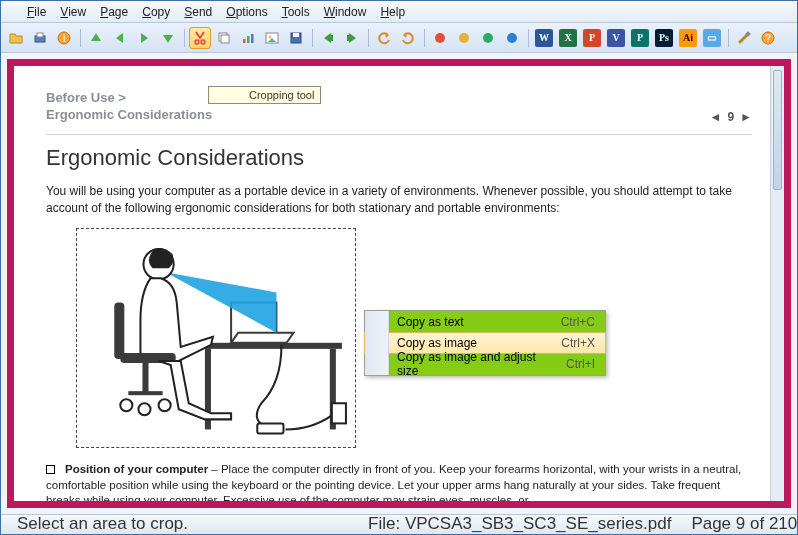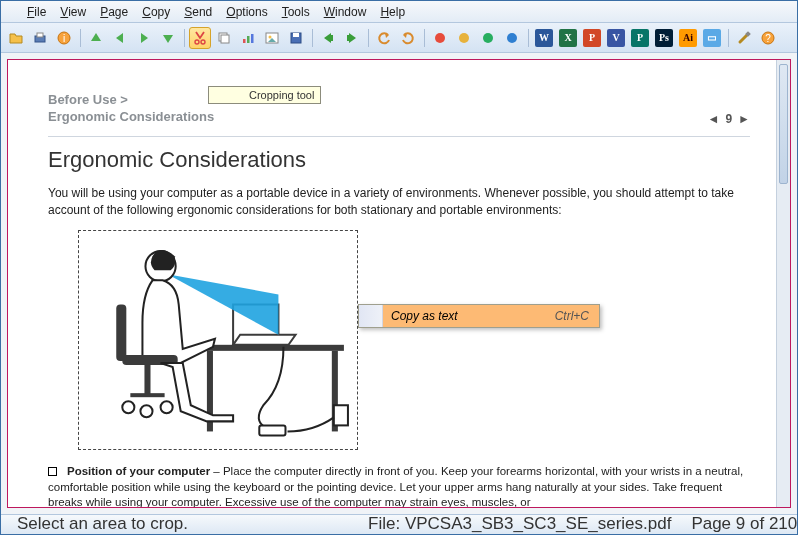--- a/index.html
+++ b/index.html
@@ -26,21 +26,21 @@
 .tbtn.sep::before { content:""; width:1px; height:18px; background:#a9bdd6; }
 .tbtn.active { background: linear-gradient(#ffe7a0,#ffd36b); border:1px solid #d6a32a; }
 .tbtn svg { display:block; }
 .app-badge { width:18px; height:18px; border-radius:2px; display:flex; align-items:center; justify-content:center; font-size:10px; font-weight:bold; color:#fff; font-family: "Times New Roman", serif; }
 
 
 .tooltip { position: absolute; background: #ffffe1; border: 1px solid #8c8c7c; padding: 2px 6px; font-size: 11px; color: #333; z-index: 50; }
 
 
 .content-wrap { flex: 1; background: #f0f3f7; padding: 6px; position: relative; overflow: hidden; }
-.page { background: #fff; border: 1px solid #be185d; height: 100%; position: relative; overflow: hidden; padding: 16px; }
+.page { background: #fff; border: 7px solid #be185d; height: 100%; position: relative; overflow: hidden; padding: 8px; }
 .page-scroll { position:absolute; right:0; top:0; width:14px; height:100%; background:#e6ecf3; border-left:1px solid #c4d0de; }
 .page-scroll .thumb { position:absolute; left:2px; right:2px; top:4px; height:120px; background:linear-gradient(#dfe8f3,#c2d3e7); border:1px solid #9db4cf; border-radius:2px; }
 
 .page-header { padding: 16px 24px 6px 24px; display:flex; align-items:flex-end; justify-content:space-between; }
 .bc { color:#8a8f94; font-weight:bold; font-size:13px; line-height:1.3; }
 .pgnav { display:flex; align-items:center; gap:6px; color:#555; font-size:12px; }
 .pgnav .num { font-weight:bold; }
 .divider { height:1px; background:#cfd6df; margin:4px 24px 10px 24px; }
 
 .doc { padding: 0 24px 0 24px; color:#222; }
@@ -48,21 +48,21 @@
 .doc p.intro { font-size: 12px; line-height:1.4; margin-bottom: 12px; }
 
 .crop-area { position:relative; width:280px; height:220px; border:1.5px dashed #444; margin-left:30px; margin-bottom:14px; }
 .illus { position:absolute; inset:3px; }
 
 .bullet-block { font-size:11.5px; line-height:1.35; }
 .bullet-block .sq { display:inline-block; width:9px; height:9px; border:1.5px solid #000; margin-right:10px; vertical-align:-1px; }
 .bullet-block b { font-weight:bold; }
 
 
-.ctxmenu { position:absolute; background:#fdba74; border:1px solid #9f9f8e; box-shadow:2px 2px 4px rgba(0,0,0,0.25); font-size:12px; z-index:40;font-style:italic; }
+.ctxmenu { position:absolute; background:#84cc16; border:1px solid #9f9f8e; box-shadow:2px 2px 4px rgba(0,0,0,0.25); font-size:12px; z-index:40; }
 .ctxmenu .row { display:flex; align-items:center; height:22px; padding: 0 10px 0 0; cursor:default; }
 .ctxmenu .row .gutter { width:24px; height:100%; background:linear-gradient(to right,#e1e6f4,#eef1f8); border-right:1px solid #d2d6e2; margin-right:8px; }
 .ctxmenu .row.hl { background:linear-gradient(#fff5d7,#ffe6a8); border:1px solid #e0b658; height:22px; margin:-1px; }
 .ctxmenu .row .lbl { flex:1; }
 .ctxmenu .row .sc { color:#555; margin-left:24px; }
 
 
 .statusbar { height:20px; background:linear-gradient(#f6f9fc,#dde8f4); border-top:1px solid #b3c7de; display:flex; align-items:flex-end; font-size:17px; color:#333; padding:0 6px; }
 .statusbar .cell { padding:0 10px; white-space:nowrap; }
 .statusbar .cell.mid { flex:0 0 auto; margin-left:160px; }
@@ -310,20 +310,30 @@
           <span class="sq"></span><b>Position of your computer</b><span> – Place the computer directly in front of you. Keep your forearms horizontal, with your wrists in a neutral, comfortable position while using the keyboard or the pointing device. Let your upper arms hang naturally at your sides. Take frequent breaks while using your computer. Excessive use of the computer may strain eyes, muscles, or</span>
         </div>
       </div>
 
       <div class="ctxmenu" style="left:350px; top:244px; width:242px;">
         <div class="row">
             <div class="gutter"></div>
             <span class="lbl">Copy as text</span>
             <span class="sc">Ctrl+C</span>
           </div>
+        <div class="row hl">
+            <div class="gutter"></div>
+            <span class="lbl">Copy as image</span>
+            <span class="sc">Ctrl+X</span>
+          </div>
+        <div class="row">
+            <div class="gutter"></div>
+            <span class="lbl">Copy as image and adjust size</span>
+            <span class="sc">Ctrl+I</span>
+          </div>
       </div>
 
     </div>
   </div>
 
   <div class="statusbar">
     <div class="cell">Select an area to crop.</div>
     <div class="cell mid">File: VPCSA3_SB3_SC3_SE_series.pdf</div>
     <div class="cell right">Page 9 of 210</div>
   </div>

